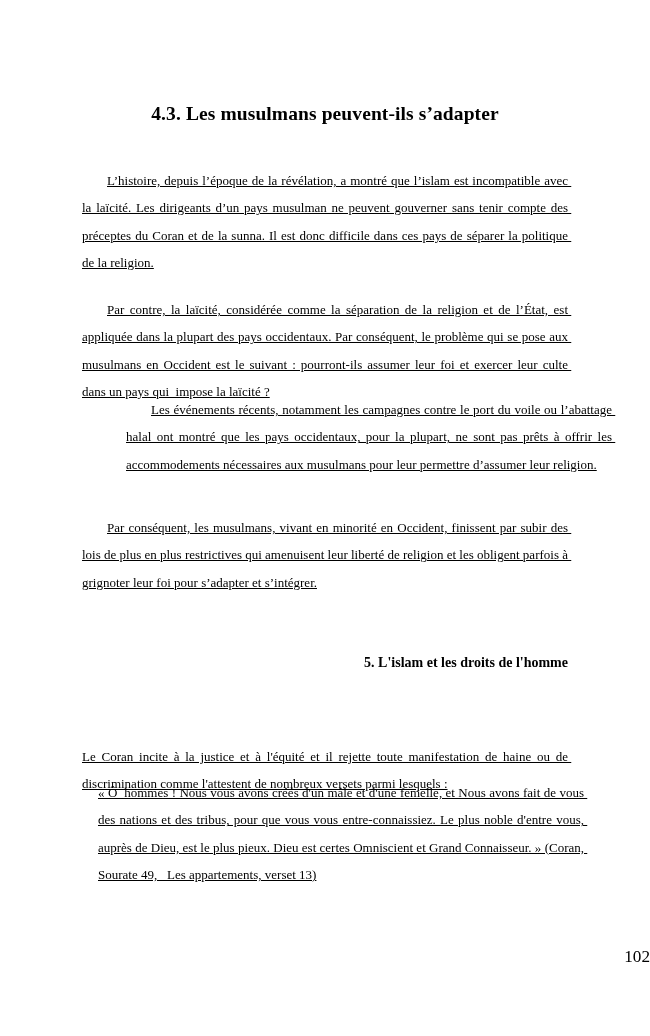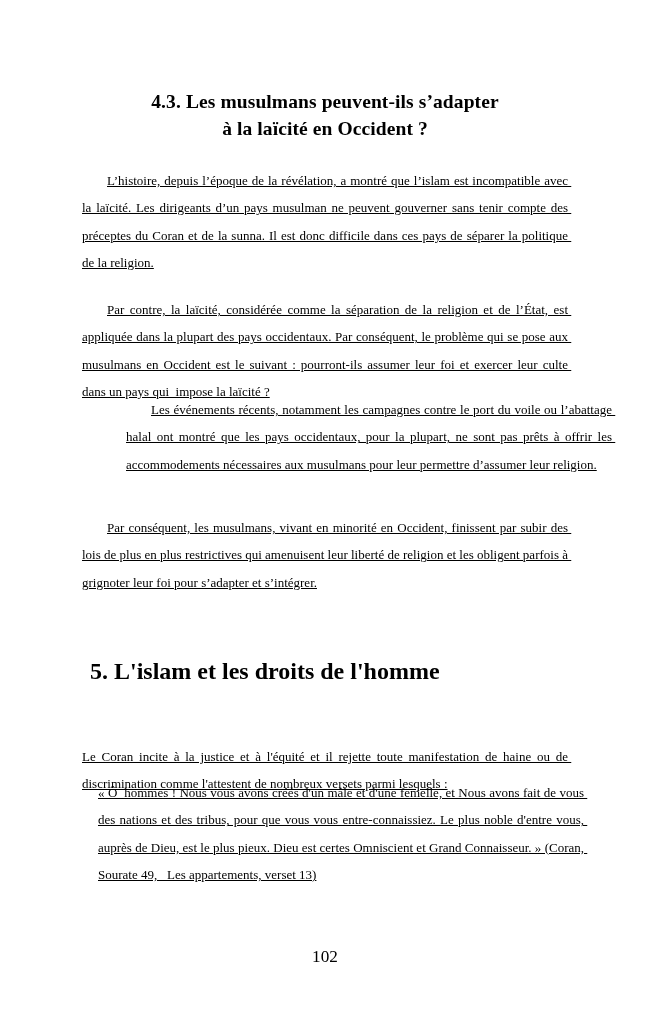--- a/index.html
+++ b/index.html
@@ -28,21 +28,21 @@
 
   .content {
     position: absolute;
     left: 82px;
     top: 0;
     width: 486px;
   }
 
   
   .heading-sub {
-    margin: 4px;
+    margin: 16px;
     padding: 0;
     text-align: center;
     font-weight: bold;
     font-size: 19.5px;
     line-height: 27px;
     letter-spacing: 0.1px;
   }
   .heading-sub .line1 { display: block; }
   .heading-sub .line2 { display: block; }
 
@@ -59,55 +59,54 @@
   }
   p.body.indent {
     text-indent: 25px;
   }
   p.body.noindent {
     text-indent: 0;
   }
 
   
   .heading-main {
-    margin: 8px;
+    margin: 0;
     padding: 0;
-    text-align: left;
+    text-align: right;
     font-weight: bold;
-    font-size: 24px;
+    font-size: 14px;
     line-height: 26px;
   }
 
   
   .blk { position: absolute; left: 0; width: 486px; }
 
   
   .folio {
     position: absolute;
     left: 0;
     top: 946px;
     width: 650px;
-    text-align: center;
+    text-align: right;
     font-size: 17.2px;
     line-height: 22px;
   }
 
   .nowrap-sp { white-space: pre-wrap; }
 </style>
 </head>
 <body>
 
 <div class="page">
 
   <div class="content">
 
     <div class="blk" style="top: 84px;">
       <h2 class="heading-sub">
         <span class="line1">4.3. Les musulmans peuvent-ils s’adapter</span>
-        <span class="line2">à la laïcité en Occident ?</span>
       </h2>
     </div>
 
     <div class="blk" style="top: 167px;">
       <p class="body indent nowrap-sp">L’histoire, depuis l’époque de la révélation, a montré que l’islam est incompatible avec la laïcité. Les dirigeants d’un pays musulman ne peuvent gouverner sans tenir compte des préceptes du Coran et de la sunna. Il est donc difficile dans ces pays de séparer la politique de la religion.</p>
     </div>
 
     <div class="blk" style="top: 296px;">
       <p class="body indent nowrap-sp">Par contre, la laïcité, considérée comme la séparation de la religion et de l’État, est appliquée dans la plupart des pays occidentaux. Par conséquent, le problème qui se pose aux musulmans en Occident est le suivant : pourront-ils assumer leur foi et exercer leur culte dans un pays qui  impose la laïcité ?</p>
     </div>

